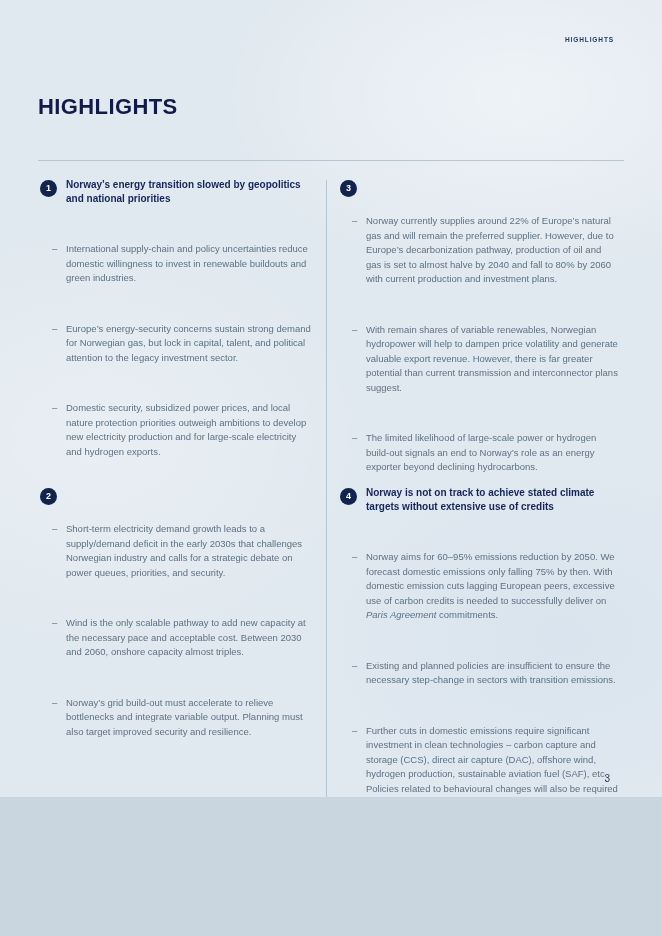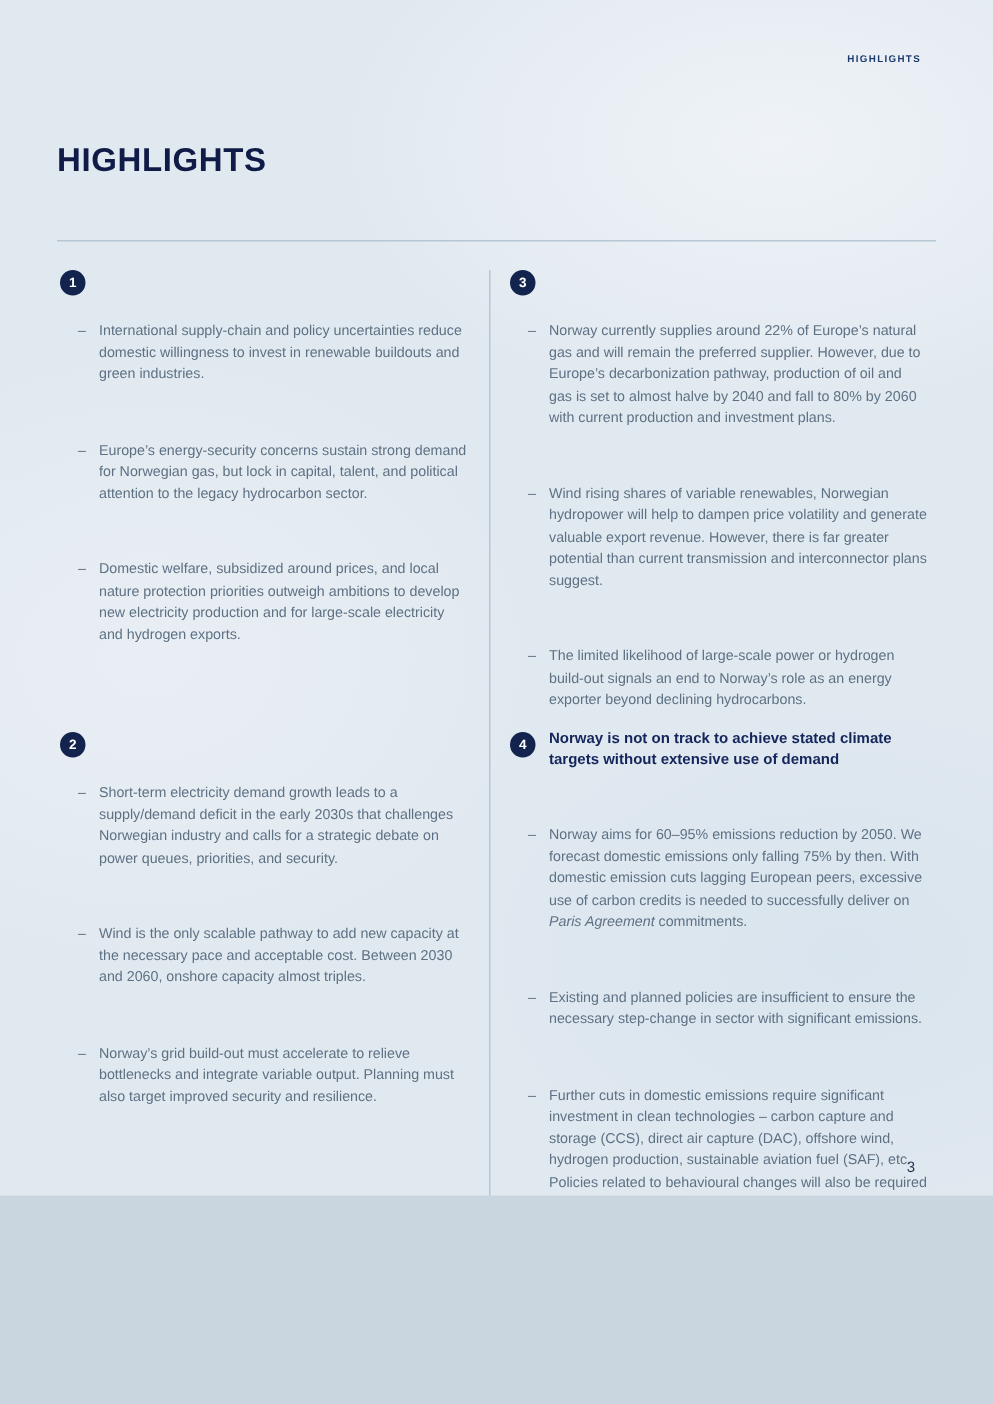--- a/index.html
+++ b/index.html
@@ -126,32 +126,33 @@
 
   <h1 class="page-title">HIGHLIGHTS</h1>
 
   <div class="title-divider"></div>
   <div class="col-divider"></div>
 
   <div class="columns">
 
     <section class="section s1">
       <span class="badge">1</span>
+      <h2 class="section-heading">Norway’s energy transition slowed by geopolitics and national priorities</h2>
       <ul class="bullets">
         <li class="bullet">
           <span class="dash">–</span>
           <span class="bullet-text">International supply-chain and policy uncertainties reduce domestic willingness to invest in renewable buildouts and green industries.</span>
         </li>
         <li class="bullet">
           <span class="dash">–</span>
-          <span class="bullet-text">Europe’s energy-security concerns sustain strong demand for Norwegian gas, but lock in capital, talent, and political attention to the legacy hydrocarbon sector.</span>
-        </li>
-        <li class="bullet">
-          <span class="dash">–</span>
-          <span class="bullet-text">Domestic welfare, subsidized around prices, and local nature protection priorities outweigh ambitions to develop new electricity production and for large-scale electricity and hydrogen exports.</span>
+          <span class="bullet-text">Europe’s energy-security concerns sustain strong demand for Norwegian gas, but lock in capital, talent, and political attention to the legacy investment sector.</span>
+        </li>
+        <li class="bullet">
+          <span class="dash">–</span>
+          <span class="bullet-text">Domestic security, subsidized power prices, and local nature protection priorities outweigh ambitions to develop new electricity production and for large-scale electricity and hydrogen exports.</span>
         </li>
       </ul>
     </section>
 
     <section class="section s2">
       <span class="badge">2</span>
       <ul class="bullets">
         <li class="bullet">
           <span class="dash">–</span>
           <span class="bullet-text">Short-term electricity demand growth leads to a supply/demand deficit in the early 2030s that challenges Norwegian industry and calls for a strategic debate on power queues, priorities, and security.</span>
@@ -169,40 +170,40 @@
 
     <section class="section s3">
       <span class="badge">3</span>
       <ul class="bullets">
         <li class="bullet">
           <span class="dash">–</span>
           <span class="bullet-text">Norway currently supplies around 22% of Europe’s natural gas and will remain the preferred supplier. However, due to Europe’s decarbonization pathway, production of oil and gas is set to almost halve by 2040 and fall to 80% by 2060 with current production and investment plans.</span>
         </li>
         <li class="bullet">
           <span class="dash">–</span>
-          <span class="bullet-text">Wind rising shares of variable renewables, Norwegian hydropower will help to dampen price volatility and generate valuable export revenue. However, there is far greater potential than current transmission and interconnector plans suggest.</span>
+          <span class="bullet-text">With remain shares of variable renewables, Norwegian hydropower will help to dampen price volatility and generate valuable export revenue. However, there is far greater potential than current transmission and interconnector plans suggest.</span>
         </li>
         <li class="bullet">
           <span class="dash">–</span>
           <span class="bullet-text">The limited likelihood of large-scale power or hydrogen build-out signals an end to Norway’s role as an energy exporter beyond declining hydrocarbons.</span>
         </li>
       </ul>
     </section>
 
     <section class="section s4">
       <span class="badge">4</span>
-      <h2 class="section-heading">Norway is not on track to achieve stated climate targets without extensive use of demand</h2>
+      <h2 class="section-heading">Norway is not on track to achieve stated climate targets without extensive use of credits</h2>
       <ul class="bullets">
         <li class="bullet">
           <span class="dash">–</span>
           <span class="bullet-text"><span>Norway aims for 60–95% emissions reduction by 2050. We forecast domestic emissions only falling 75% by then. With domestic emission cuts lagging European peers, excessive use of carbon credits is needed to successfully deliver on </span><em>Paris Agreement</em><span> commitments.</span></span>
         </li>
         <li class="bullet">
           <span class="dash">–</span>
-          <span class="bullet-text">Existing and planned policies are insufficient to ensure the necessary step-change in sector with significant emissions.</span>
+          <span class="bullet-text">Existing and planned policies are insufficient to ensure the necessary step-change in sectors with transition emissions.</span>
         </li>
         <li class="bullet">
           <span class="dash">–</span>
           <span class="bullet-text">Further cuts in domestic emissions require significant investment in clean technologies – carbon capture and storage (CCS), direct air capture (DAC), offshore wind, hydrogen production, sustainable aviation fuel (SAF), etc. Policies related to behavioural changes will also be required to achieve near net-zero emission targets.</span>
         </li>
       </ul>
     </section>
 
   </div>
 

